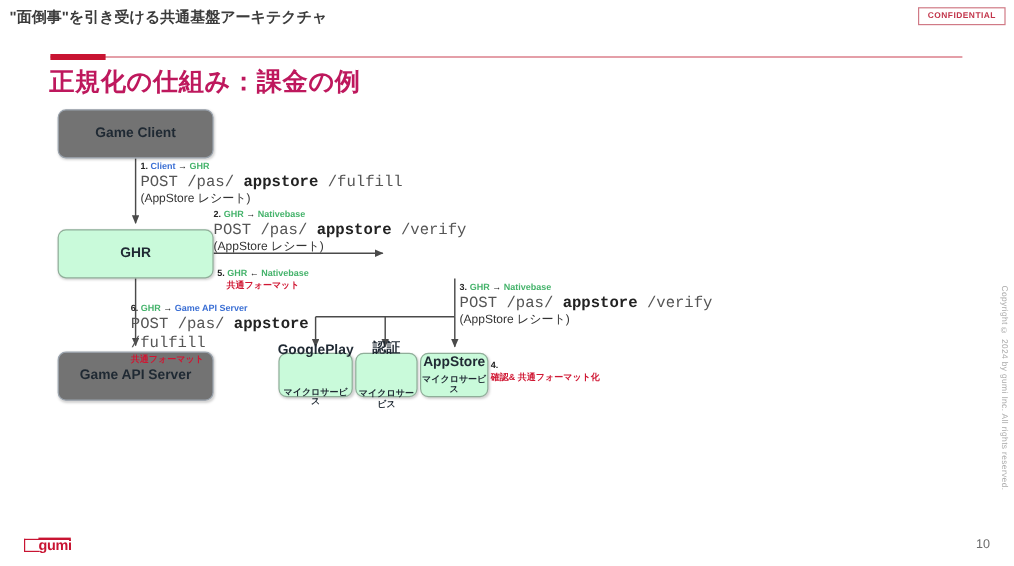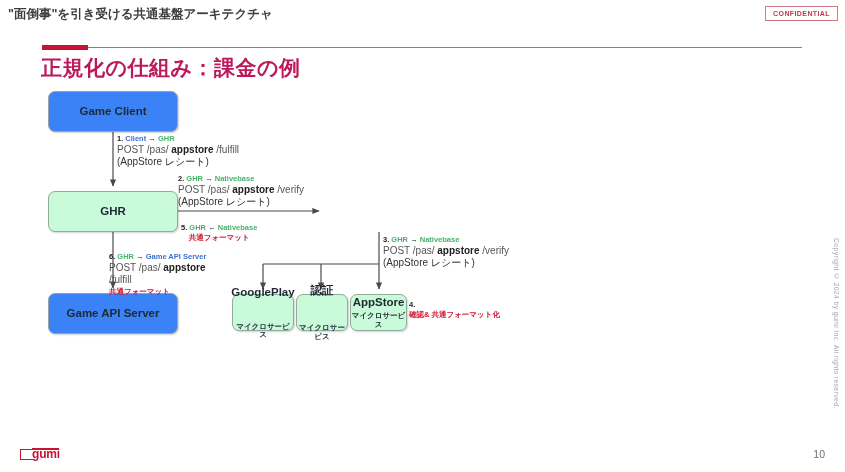--- a/index.html
+++ b/index.html
@@ -95,21 +95,21 @@
     box-sizing: border-box;
     border-radius: 7px;
     border: 1px solid #9aa3ad;
     display: flex;
     flex-direction: column;
     align-items: center;
     justify-content: center;
     text-align: center;
     box-shadow: 1px 1px 2px rgba(0,0,0,0.18);
   }
-  .node-blue { background: #3b82f6; }
+  .node-blue { background: #737373; }
   .node-green { background: #c9fada; border-color: #8fae99; }
 
   .node-label {
     font-size: 11.5px;
     font-weight: 700;
     color: #1f2933;
     line-height: 1.15;
   }
   .node-sub {
     font-size: 7.5px;
@@ -133,22 +133,22 @@
     line-height: 1.28;
     white-space: nowrap;
   }
   .annot .ln { display: block; }
   .annot .hdr {
     font-size: 7.5px;
     font-weight: 700;
     color: #222222;
   }
   .annot .mono {
-    font-family: Liberation Sans, sans-serif;
-    font-size: 10px;
+    font-family: Liberation Mono, monospace;
+    font-size: 13px;
     color: #555555;
   }
   .annot .mono b { color: #222222; font-weight: 700; }
   .annot .jp {
     font-size: 10px;
     color: #333333;
   }
   .annot .red {
     font-size: 7.5px;
     font-weight: 700;

